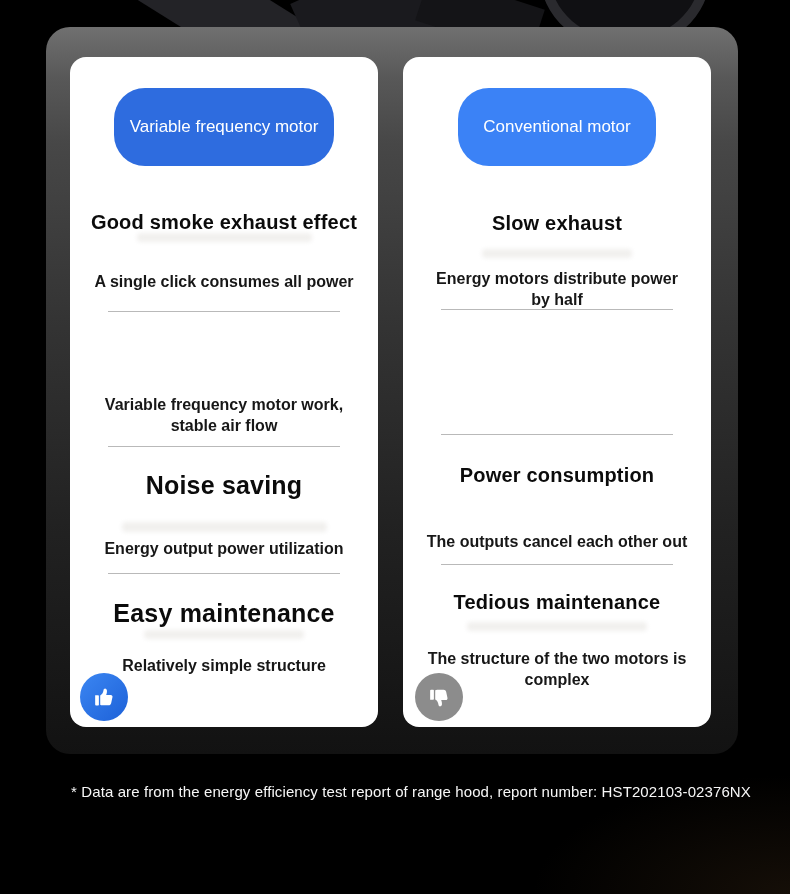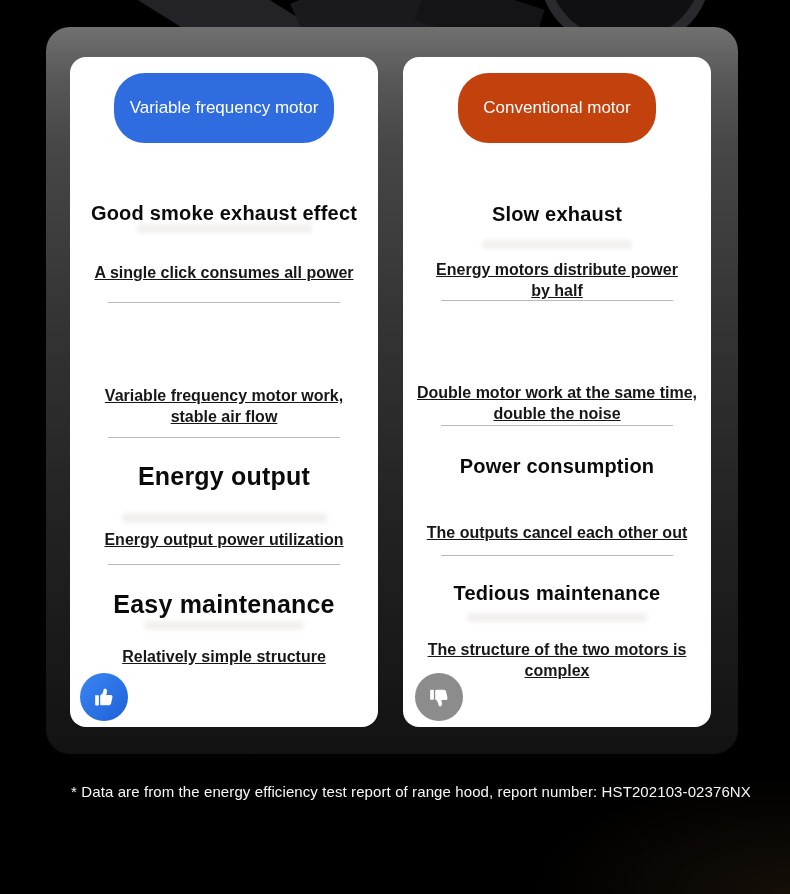--- a/index.html
+++ b/index.html
@@ -22,32 +22,32 @@
     position:absolute;left:46px;top:27px;width:692px;height:727px;border-radius:24px;
     background:linear-gradient(180deg,#707070 0%,#585858 7%,#474747 16%,#343434 40%,#222 68%,#121212 100%);
   }
   .card{
     position:absolute;top:30px;width:308px;height:670px;background:#fff;border-radius:16px;
   }
   .card.left{left:24px;}
   .card.right{left:357px;}
 
   .pill{
-    position:absolute;top:16px;left:50%;transform:translateX(-50%);
-    height:70px;border-radius:31px;display:flex;align-items:center;justify-content:center;
+    position:absolute;top:31px;left:50%;transform:translateX(-50%);
+    height:78px;border-radius:31px;display:flex;align-items:center;justify-content:center;
     color:#fff;font-size:17px;font-weight:500;white-space:nowrap;padding:0 24px;box-sizing:border-box;
   }
   .pill-blue{background:#2e6cdf;width:220px;}
-  .pill-gray{background:#c2410c;width:198px;text-align:center;}
+  .pill-gray{background:#3b82f6;width:198px;text-align:center;}
 
-  .h,.sub,.divider,.ghost{position:absolute;left:0;right:0;margin:7px auto;text-align:center;}
+  .h,.sub,.divider,.ghost{position:absolute;left:0;right:0;margin:16px auto;text-align:center;}
   .h{color:#0b0b0b;font-weight:700;letter-spacing:.2px;}
   .h-sm{font-size:20px;line-height:24px;}
   .h-lg{font-size:25px;line-height:30px;}
-  .sub{color:#171717;font-size:16px;line-height:21px;font-weight:600;text-decoration:underline;}
+  .sub{color:#171717;font-size:16px;line-height:21px;font-weight:600;}
   .divider{width:232px;height:1px;background:#b9b9b9;}
   .ghost{background:#f1f0ee;border-radius:4px;filter:blur(2px);}
 
   .thumb-badge{
     position:absolute;width:48px;height:48px;border-radius:50%;
     display:flex;align-items:center;justify-content:center;
   }
   .thumb-blue{background:linear-gradient(135deg,#3b86f2 0%,#1d61d8 100%);}
   .thumb-gray{background:#8c8c8c;}
   .thumb-badge svg{width:27px;height:27px;fill:#fff;}
@@ -74,21 +74,21 @@
     <div class="pill pill-blue">Variable frequency motor</div>
 
     <div class="h h-sm" style="top:137px">Good smoke exhaust effect</div>
     <div class="ghost" style="top:160px;width:175px;height:9px"></div>
     <div class="sub" style="top:198px">A single click consumes all power</div>
     <div class="divider" style="top:238px"></div>
 
     <div class="sub" style="top:321px;max-width:260px">Variable frequency motor work, stable air flow</div>
     <div class="divider" style="top:373px"></div>
 
-    <div class="h h-lg" style="top:397px">Energy output</div>
+    <div class="h h-lg" style="top:397px">Noise saving</div>
     <div class="ghost" style="top:449px;width:205px;height:10px"></div>
     <div class="sub" style="top:465px">Energy output power utilization</div>
     <div class="divider" style="top:500px"></div>
 
     <div class="h h-lg" style="top:525px">Easy maintenance</div>
     <div class="ghost" style="top:557px;width:160px;height:9px"></div>
     <div class="sub" style="top:582px">Relatively simple structure</div>
 
     <div class="thumb-badge thumb-blue" style="left:10px;top:616px">
       <svg viewBox="0 0 24 24" aria-hidden="true">
@@ -99,21 +99,20 @@
   </div>
 
   <div class="card right">
     <div class="pill pill-gray">Conventional motor</div>
 
     <div class="h h-sm" style="top:138px">Slow exhaust</div>
     <div class="ghost" style="top:176px;width:150px;height:9px"></div>
     <div class="sub" style="top:195px;max-width:252px">Energy motors distribute power by half</div>
     <div class="divider" style="top:236px"></div>
 
-    <div class="sub" style="top:318px;max-width:290px">Double motor work at the same time, double the noise</div>
     <div class="divider" style="top:361px"></div>
 
     <div class="h h-sm" style="top:390px">Power consumption</div>
     <div class="sub" style="top:458px">The outputs cancel each other out</div>
     <div class="divider" style="top:491px"></div>
 
     <div class="h h-sm" style="top:517px">Tedious maintenance</div>
     <div class="ghost" style="top:549px;width:180px;height:9px"></div>
     <div class="sub" style="top:575px;max-width:260px">The structure of the two motors is complex</div>
 

